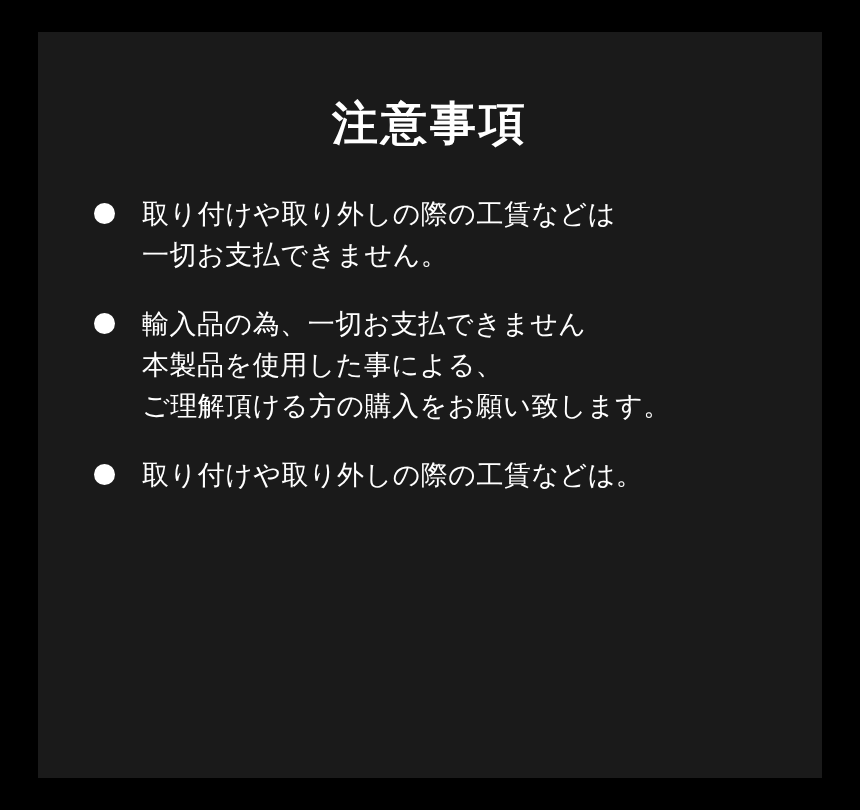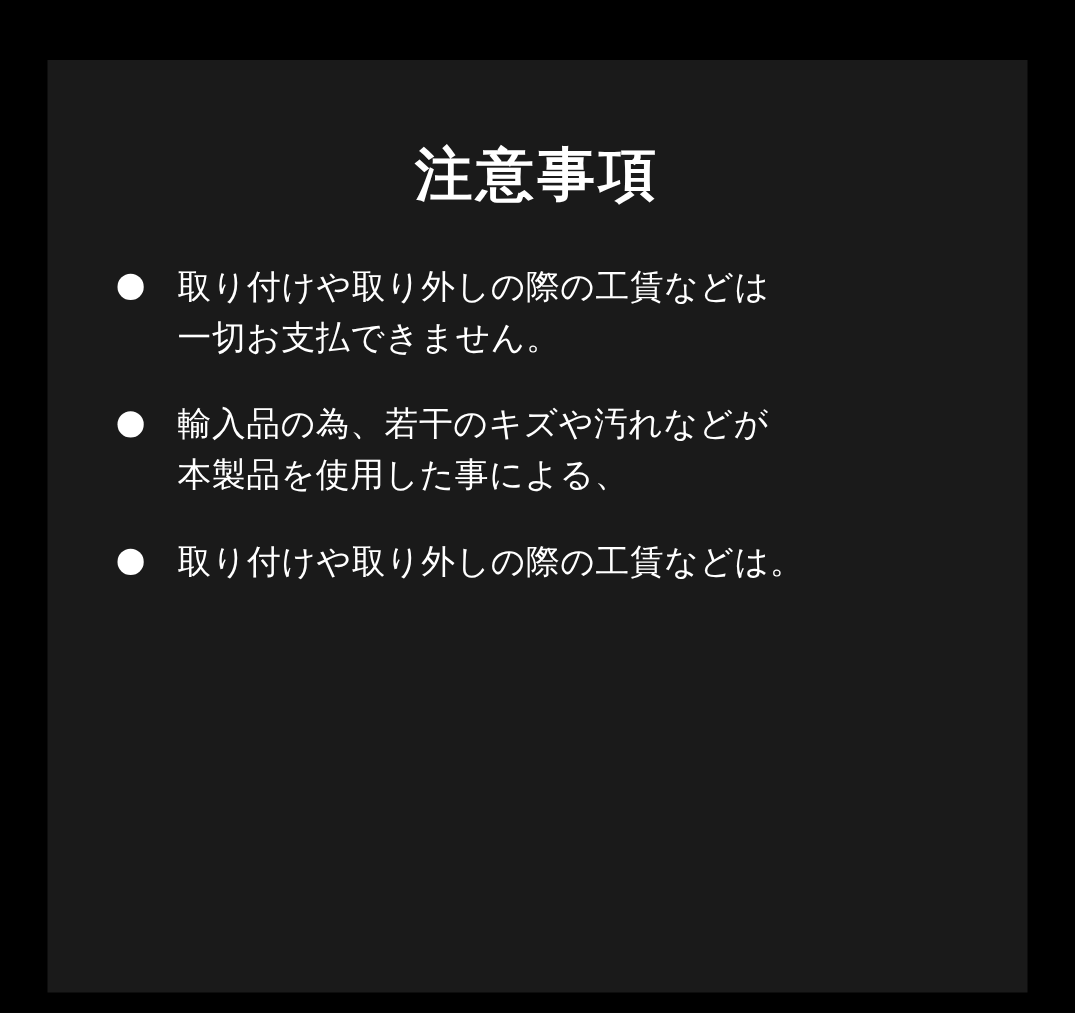--- a/index.html
+++ b/index.html
@@ -19,21 +19,21 @@
     width: 860px;
     height: 810px;
     background: #000000;
     box-sizing: border-box;
   }
 
   
   .panel {
     position: absolute;
     left: 38px;
-    top: 48px;
+    top: 32px;
     width: 784px;
     height: 746px;
     background: #1a1a1a;
     box-sizing: border-box;
   }
 
   .notice-title {
     text-align: center;
     color: #ffffff;
     font-size: 46px;
@@ -93,22 +93,23 @@
 
       <li class="notice-item">
         <span class="bullet-icon"></span>
         <span class="notice-line">取り付けや取り外しの際の工賃などは</span>
         <span class="notice-line">一切お支払できません。</span>
       </li>
 
 
       <li class="notice-item">
         <span class="bullet-icon"></span>
-        <span class="notice-line">輸入品の為、若干のキズや汚れなどが</span>
+        <span class="notice-line">輸入品の為、一切お支払できません</span>
         <span class="notice-line">本製品を使用した事による、</span>
+        <span class="notice-line">ご理解頂ける方の購入をお願い致します。</span>
       </li>
 
       <li class="notice-item">
         <span class="bullet-icon"></span>
         <span class="notice-line">取り付けや取り外しの際の工賃などは。</span>
       </li>
 
     </ul>
   </div>
 </div>

